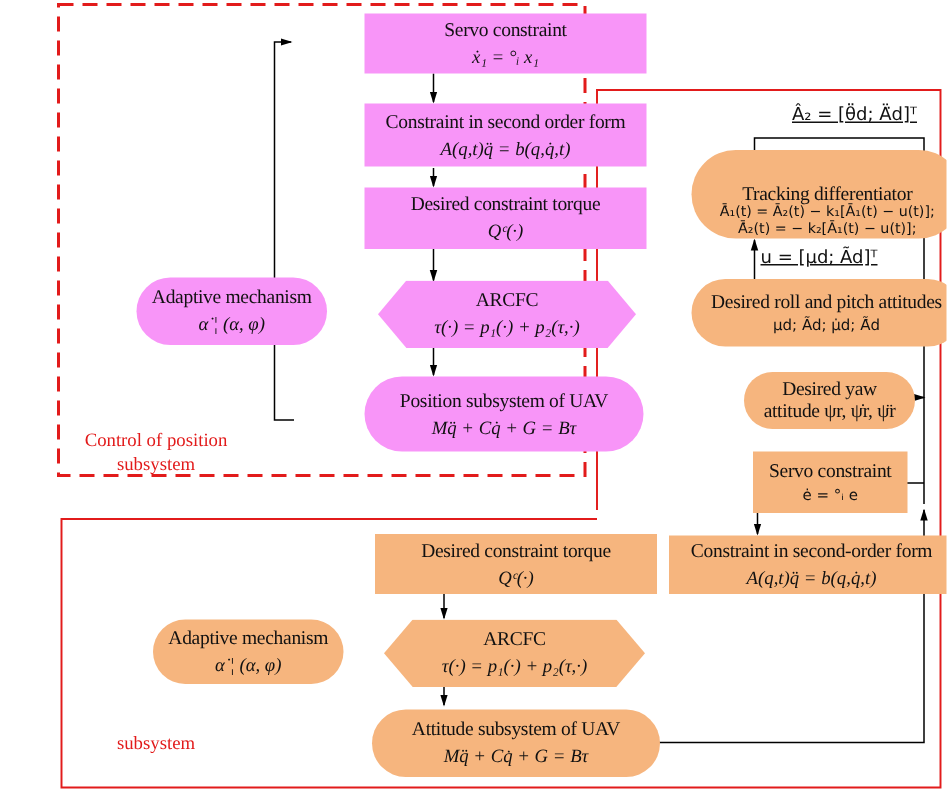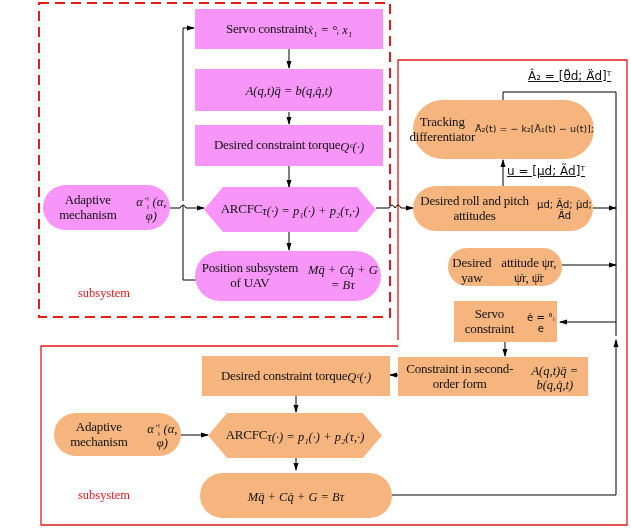--- a/index.html
+++ b/index.html
@@ -1,20 +1,20 @@
 <!DOCTYPE html>
 <html><head>
 <meta charset="utf-8">
 <style>
   html, body { margin: 0; padding: 0; background: #ffffff; }
   body { width: 631px; height: 530px; position: relative; overflow: hidden;
          font-family: "Liberation Serif", "DejaVu Serif", serif; color: #111; }
   svg.wires { position: absolute; left: 0; top: 0; width: 631px; height: 530px; }
-  .node { position: absolute; display: flex; align-items: center;
-          justify-content: center; text-align: center; box-sizing: border-box; line-height: 1.15; }
+  .node { position: absolute; display: flex; flex-direction: column; align-items: center;
+          justify-content: center; text-align: center; box-sizing: border-box; line-height: 1.15; margin-left: 48px; }
   .pink { background: #f895f8; }
   .orange { background: #f6b57e; }
   .rect { }
   .pill { border-radius: 999px; }
   .title { font-size: 13px; letter-spacing: -0.2px; }
   .formula { font-size: 12.5px; font-style: italic; margin-top: 3px; }
   .formula.sans { font-family: "DejaVu Sans", sans-serif; font-style: normal; font-size: 10px; }
   .hex { clip-path: polygon(11% 0, 89% 0, 100% 50%, 89% 100%, 11% 100%, 0 50%); }
   .label-red { position: absolute; color: #e21b1b; font-size: 12.5px; text-align: center; line-height: 1.3; }
   .eq { position: absolute; font-family: "DejaVu Sans", sans-serif; font-size: 12px; white-space: nowrap; text-decoration: underline; }
@@ -64,53 +64,56 @@
   <line x1="181" y1="435" x2="208" y2="435" stroke="#000" marker-end="url(#ah)"></line>
 
   <path d="M392,495 L616,495 L616,340" fill="none" stroke="#000" marker-end="url(#ah)"></path>
 </svg>
 
 <div class="node pink rect" style="left:195px;top:9px;width:188px;height:40px;">
   <div class="title">Servo constraint</div>
   <div class="formula">ẋ₁ = °ᵢ x₁</div>
 </div>
 <div class="node pink rect" style="left:195px;top:69px;width:188px;height:42px;">
+  <div class="title">Constraint in second order form</div>
   <div class="formula">A(q,t)q̈ = b(q,q̇,t)</div>
 </div>
 <div class="node pink rect" style="left:195px;top:125px;width:188px;height:41px;">
   <div class="title">Desired constraint torque</div>
   <div class="formula">Qᶜ(·)</div>
 </div>
 <div class="node pink hex" style="left:204px;top:187px;width:172px;height:45px;">
   <div class="title">ARCFC</div>
   <div class="formula">τ(·) = p₁(·) + p₂(τ,·)</div>
 </div>
 <div class="node pink pill" style="left:195px;top:251px;width:186px;height:50px;">
   <div class="title">Position subsystem of UAV</div>
   <div class="formula">Mq̈ + Cq̇ + G = Bτ</div>
 </div>
 <div class="node pink pill" style="left:43px;top:185px;width:127px;height:45px;">
   <div class="title">Adaptive mechanism</div>
   <div class="formula">α̇ ¦ (α, φ)</div>
 </div>
 <div class="label-red" style="left:44px;top:285px;width:120px;">
+  <div>Control of position</div>
   <div>subsystem</div>
 </div>
 
 <div class="eq" style="left:528px;top:69px;">Â₂ = [θ̈d; Ä̈d]ᵀ</div>
 <div class="node orange pill" style="left:413px;top:100px;width:181px;height:59px;justify-content:flex-end;">
   <div class="title">Tracking differentiator</div>
+  <div class="td-line">Ā̇₁(t) = Ā₂(t) − k₁[Ā₁(t) − u(t)];</div>
   <div class="td-line">Ā̇₂(t) = − k₂[Ā₁(t) − u(t)];</div>
 </div>
 <div class="eq" style="left:507px;top:164px;text-align:center;">u = [μd; Ãd]ᵀ</div>
 <div class="node orange pill" style="left:413px;top:186px;width:180px;height:45px;">
   <div class="title">Desired roll and pitch attitudes</div>
   <div class="formula sans">μd; Ãd; μ̇d; Ã̇d</div>
 </div>
-<div class="node orange pill" style="left:448px;top:248px;width:114px;height:38px;align-items:flex-end;">
+<div class="node orange pill" style="left:448px;top:248px;width:114px;height:38px;">
   <div class="title">Desired yaw</div>
   <div class="title">attitude ψr, ψ̇r, ψ̈r</div>
 </div>
 
 <div class="node orange rect" style="left:454px;top:301px;width:103px;height:41px;">
   <div class="title">Servo constraint</div>
   <div class="formula sans">ė = °ᵢ e</div>
 </div>
 <div class="node orange rect" style="left:398px;top:357px;width:190px;height:39px;">
   <div class="title">Constraint in second-order form</div>
@@ -118,20 +121,21 @@
 </div>
 <div class="node orange rect" style="left:202px;top:356px;width:188px;height:40px;">
   <div class="title">Desired constraint torque</div>
   <div class="formula">Qᶜ(·)</div>
 </div>
 <div class="node orange hex" style="left:208px;top:413px;width:174px;height:45px;">
   <div class="title">ARCFC</div>
   <div class="formula">τ(·) = p₁(·) + p₂(τ,·)</div>
 </div>
 <div class="node orange pill" style="left:200px;top:473px;width:192px;height:45px;">
+  <div class="title">Attitude subsystem of UAV</div>
   <div class="formula">Mq̈ + Cq̇ + G = Bτ</div>
 </div>
 <div class="node orange pill" style="left:54px;top:413px;width:127px;height:43px;">
   <div class="title">Adaptive mechanism</div>
   <div class="formula">α̇ ¦ (α, φ)</div>
 </div>
 <div class="label-red" style="left:44px;top:487px;width:120px;">
   <div>subsystem</div>
 </div>
 

